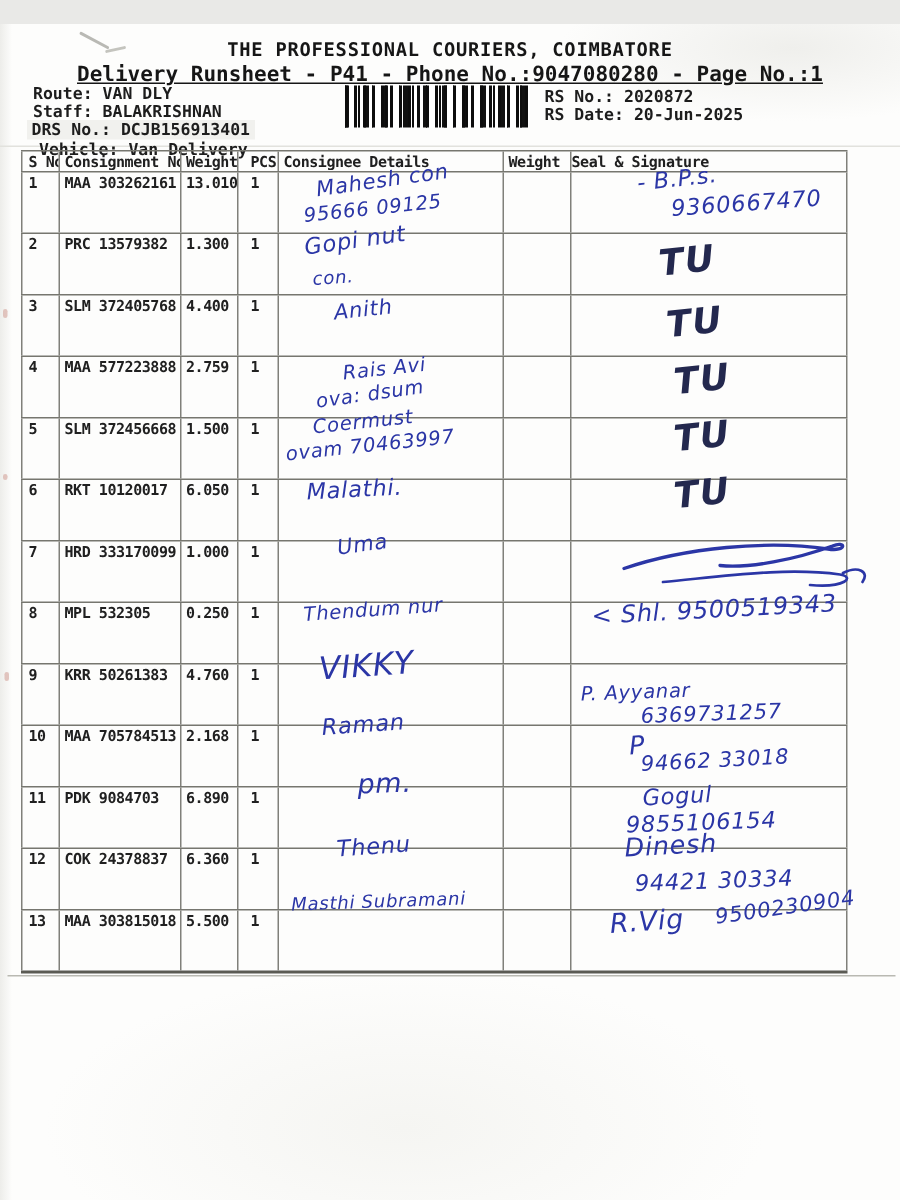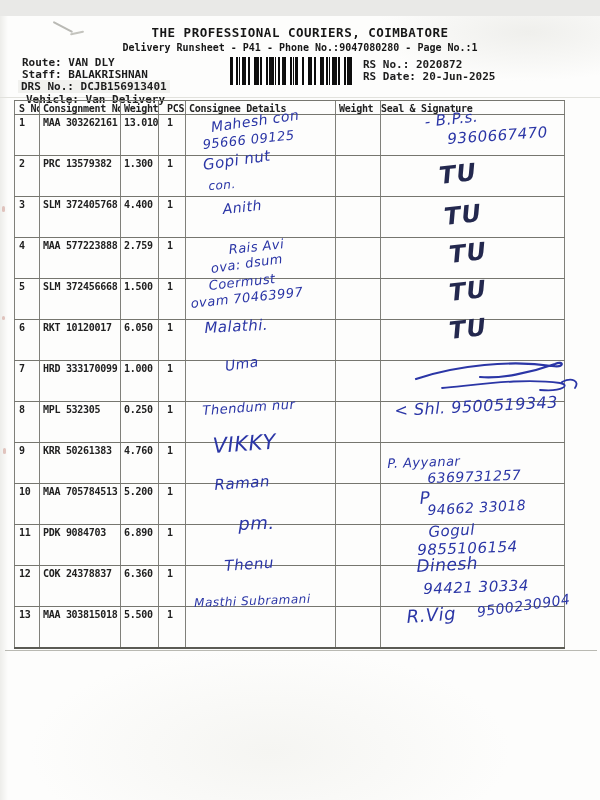--- a/index.html
+++ b/index.html
@@ -8,21 +8,21 @@
     background:
       radial-gradient(ellipse 220px 70px at 88% 2%, #efefec 0%, transparent 70%),
       radial-gradient(ellipse 320px 140px at 45% 92%, #f5f5f2 0%, transparent 75%),
       linear-gradient(90deg,#ededea 0px, #fdfdfc 8px),
       #fdfdfc;
     font-family:"DejaVu Sans Mono", monospace;
     color:#1b1b1b;
   }
   
   .title{position:absolute;top:9px;left:0;width:100%;text-align:center;font-size:12.5px;font-weight:bold;letter-spacing:.5px;color:#161616;}
-  .subtitle{position:absolute;top:26px;left:0;width:100%;text-align:center;font-size:10px;font-weight:bold;color:#161616;}
+  .subtitle{position:absolute;top:26px;left:0;width:100%;text-align:center;font-size:14px;font-weight:bold;color:#161616;text-decoration:underline;}
   .meta{position:absolute;left:22px;font-size:11px;font-weight:bold;white-space:pre;color:#1d1d1d;}
   .m-route{top:40px;}
   .m-staff{top:52px;}
   .m-drs{top:64px;left:18px;background:#f1f1ee;padding:0 3px;}
   .m-vehicle{top:77px;left:26px;}
   .rsline{position:absolute;left:363px;font-size:11px;font-weight:bold;white-space:pre;color:#1d1d1d;}
   .rs-no{top:42px;}
   .rs-date{top:54px;}
   .barcode{
     position:absolute;left:230px;top:41px;width:123px;height:28px;background-color:#fff;
@@ -170,21 +170,21 @@
           <div class="cell">KRR 50261383</div>
           <div class="cell">4.760</div>
           <div class="cell">1</div>
           <div class="cell"></div>
           <div class="cell"></div>
           <div class="cell seal"></div>
         </div>
         <div class="trow tbody-row">
           <div class="cell">10</div>
           <div class="cell">MAA 705784513</div>
-          <div class="cell">5.200</div>
+          <div class="cell">2.168</div>
           <div class="cell">1</div>
           <div class="cell"></div>
           <div class="cell"></div>
           <div class="cell seal"></div>
         </div>
         <div class="trow tbody-row">
           <div class="cell">11</div>
           <div class="cell">PDK 9084703</div>
           <div class="cell">6.890</div>
           <div class="cell">1</div>

